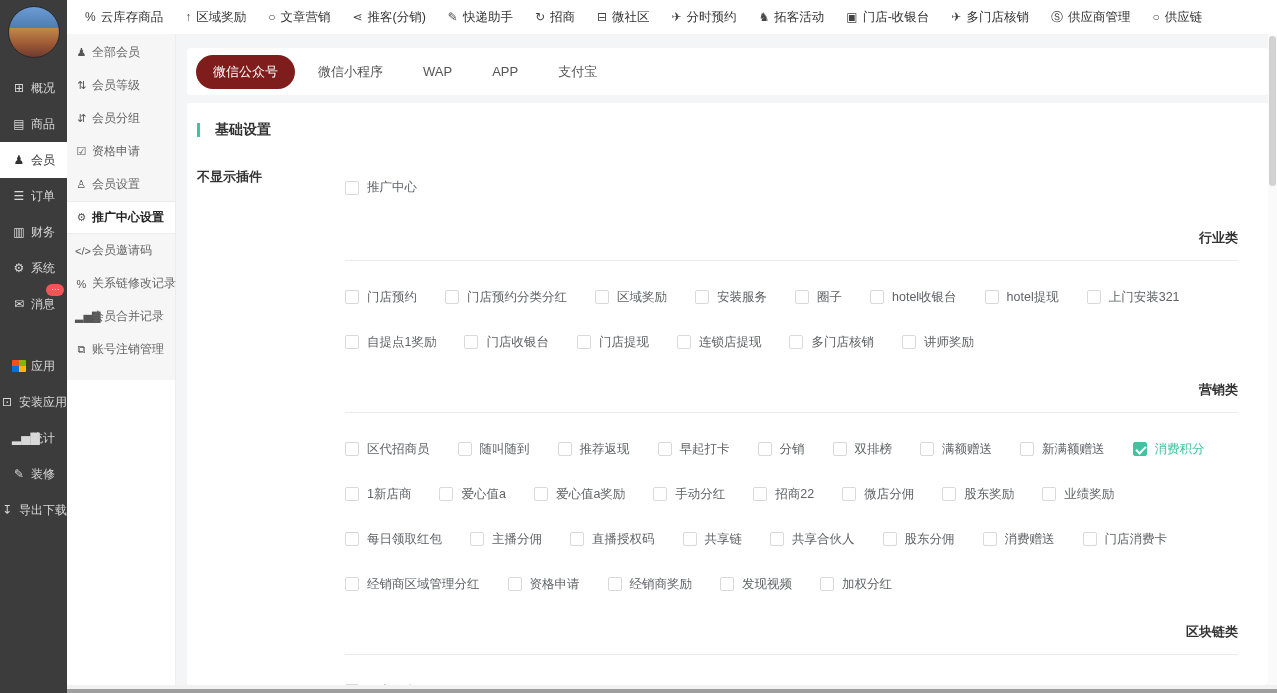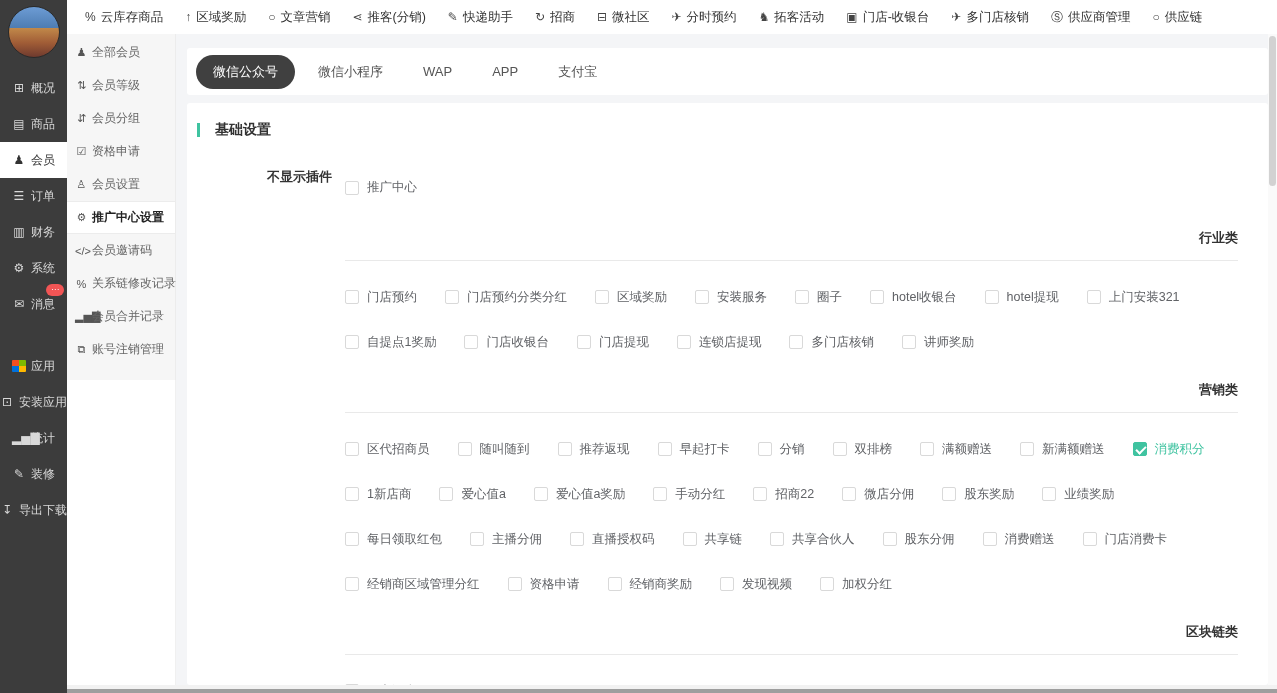--- a/index.html
+++ b/index.html
@@ -33,30 +33,30 @@
   .sub-item { height:33px; display:flex; align-items:center; gap:4px; padding-left:8px; font-size:12px; color:#666; cursor:pointer; white-space:nowrap; }
   .sub-item .icon { width:13px; font-size:11px; color:#555; text-align:center; flex:none; }
   .sub-item.active { background:#fff; color:#222; font-weight:bold; border-top:1px solid #ececec; border-bottom:1px solid #ececec; }
   .left-white { position:absolute; left:67px; top:380px; width:109px; height:305px; background:#fff; border-right:1px solid #f0f0f0; z-index:3; }
 
   
   .main { position:absolute; left:176px; top:34px; right:0; bottom:8px; background:#f4f5f7; z-index:2; }
   .tabsbar { position:absolute; left:11px; top:14px; right:9px; height:47px; background:#fff; border-radius:3px;
              display:flex; align-items:center; padding-left:9px; gap:6px; }
   .tab { padding:8px 17px; font-size:13px; color:#555; border-radius:17px; cursor:pointer; white-space:nowrap; }
-  .tab.active { background:#404040; color:#fff; }
+  .tab.active { background:#7f1d1d; color:#fff; }
 
   .maincard { position:absolute; left:11px; top:69px; right:9px; bottom:0; background:#fff; border-radius:3px;
               padding:18px 20px 0 10px; overflow:hidden; }
   .section-head { display:flex; align-items:center; gap:15px; font-size:14px; font-weight:bold; color:#333; }
   .section-bar { width:3px; height:14px; background:#3fc3a0; flex:none; }
 
   .form { margin-top:28px; }
   .form-row { display:flex; }
-  .form-label { width:135px; text-align:right; font-size:13px; font-weight:bold; color:#333; flex:none; padding-top:1px; white-space:nowrap; }
+  .form-label { width:135px; font-size:13px; font-weight:bold; color:#333; flex:none; padding-top:1px; white-space:nowrap; }
   .form-content { margin-left:13px; flex:1; }
 
   .groups { margin-left:148px; margin-right:10px; }
   .group { margin-top:30px; }
   .group-title { font-size:13px; font-weight:bold; color:#333;text-align:right; }
   .group-line { border-bottom:1px solid #e9e9e9; margin-top:13px; }
   .group-items { display:flex; flex-wrap:wrap; column-gap:28px; row-gap:16px; padding-top:16px; }
 
   .cb { display:inline-flex; align-items:center; gap:8px; cursor:pointer;margin-top:12px; }
   .cb .box { width:14px; height:14px; border:1px solid #d9d9d9; border-radius:2px; background:#fff; position:relative; flex:none; }

